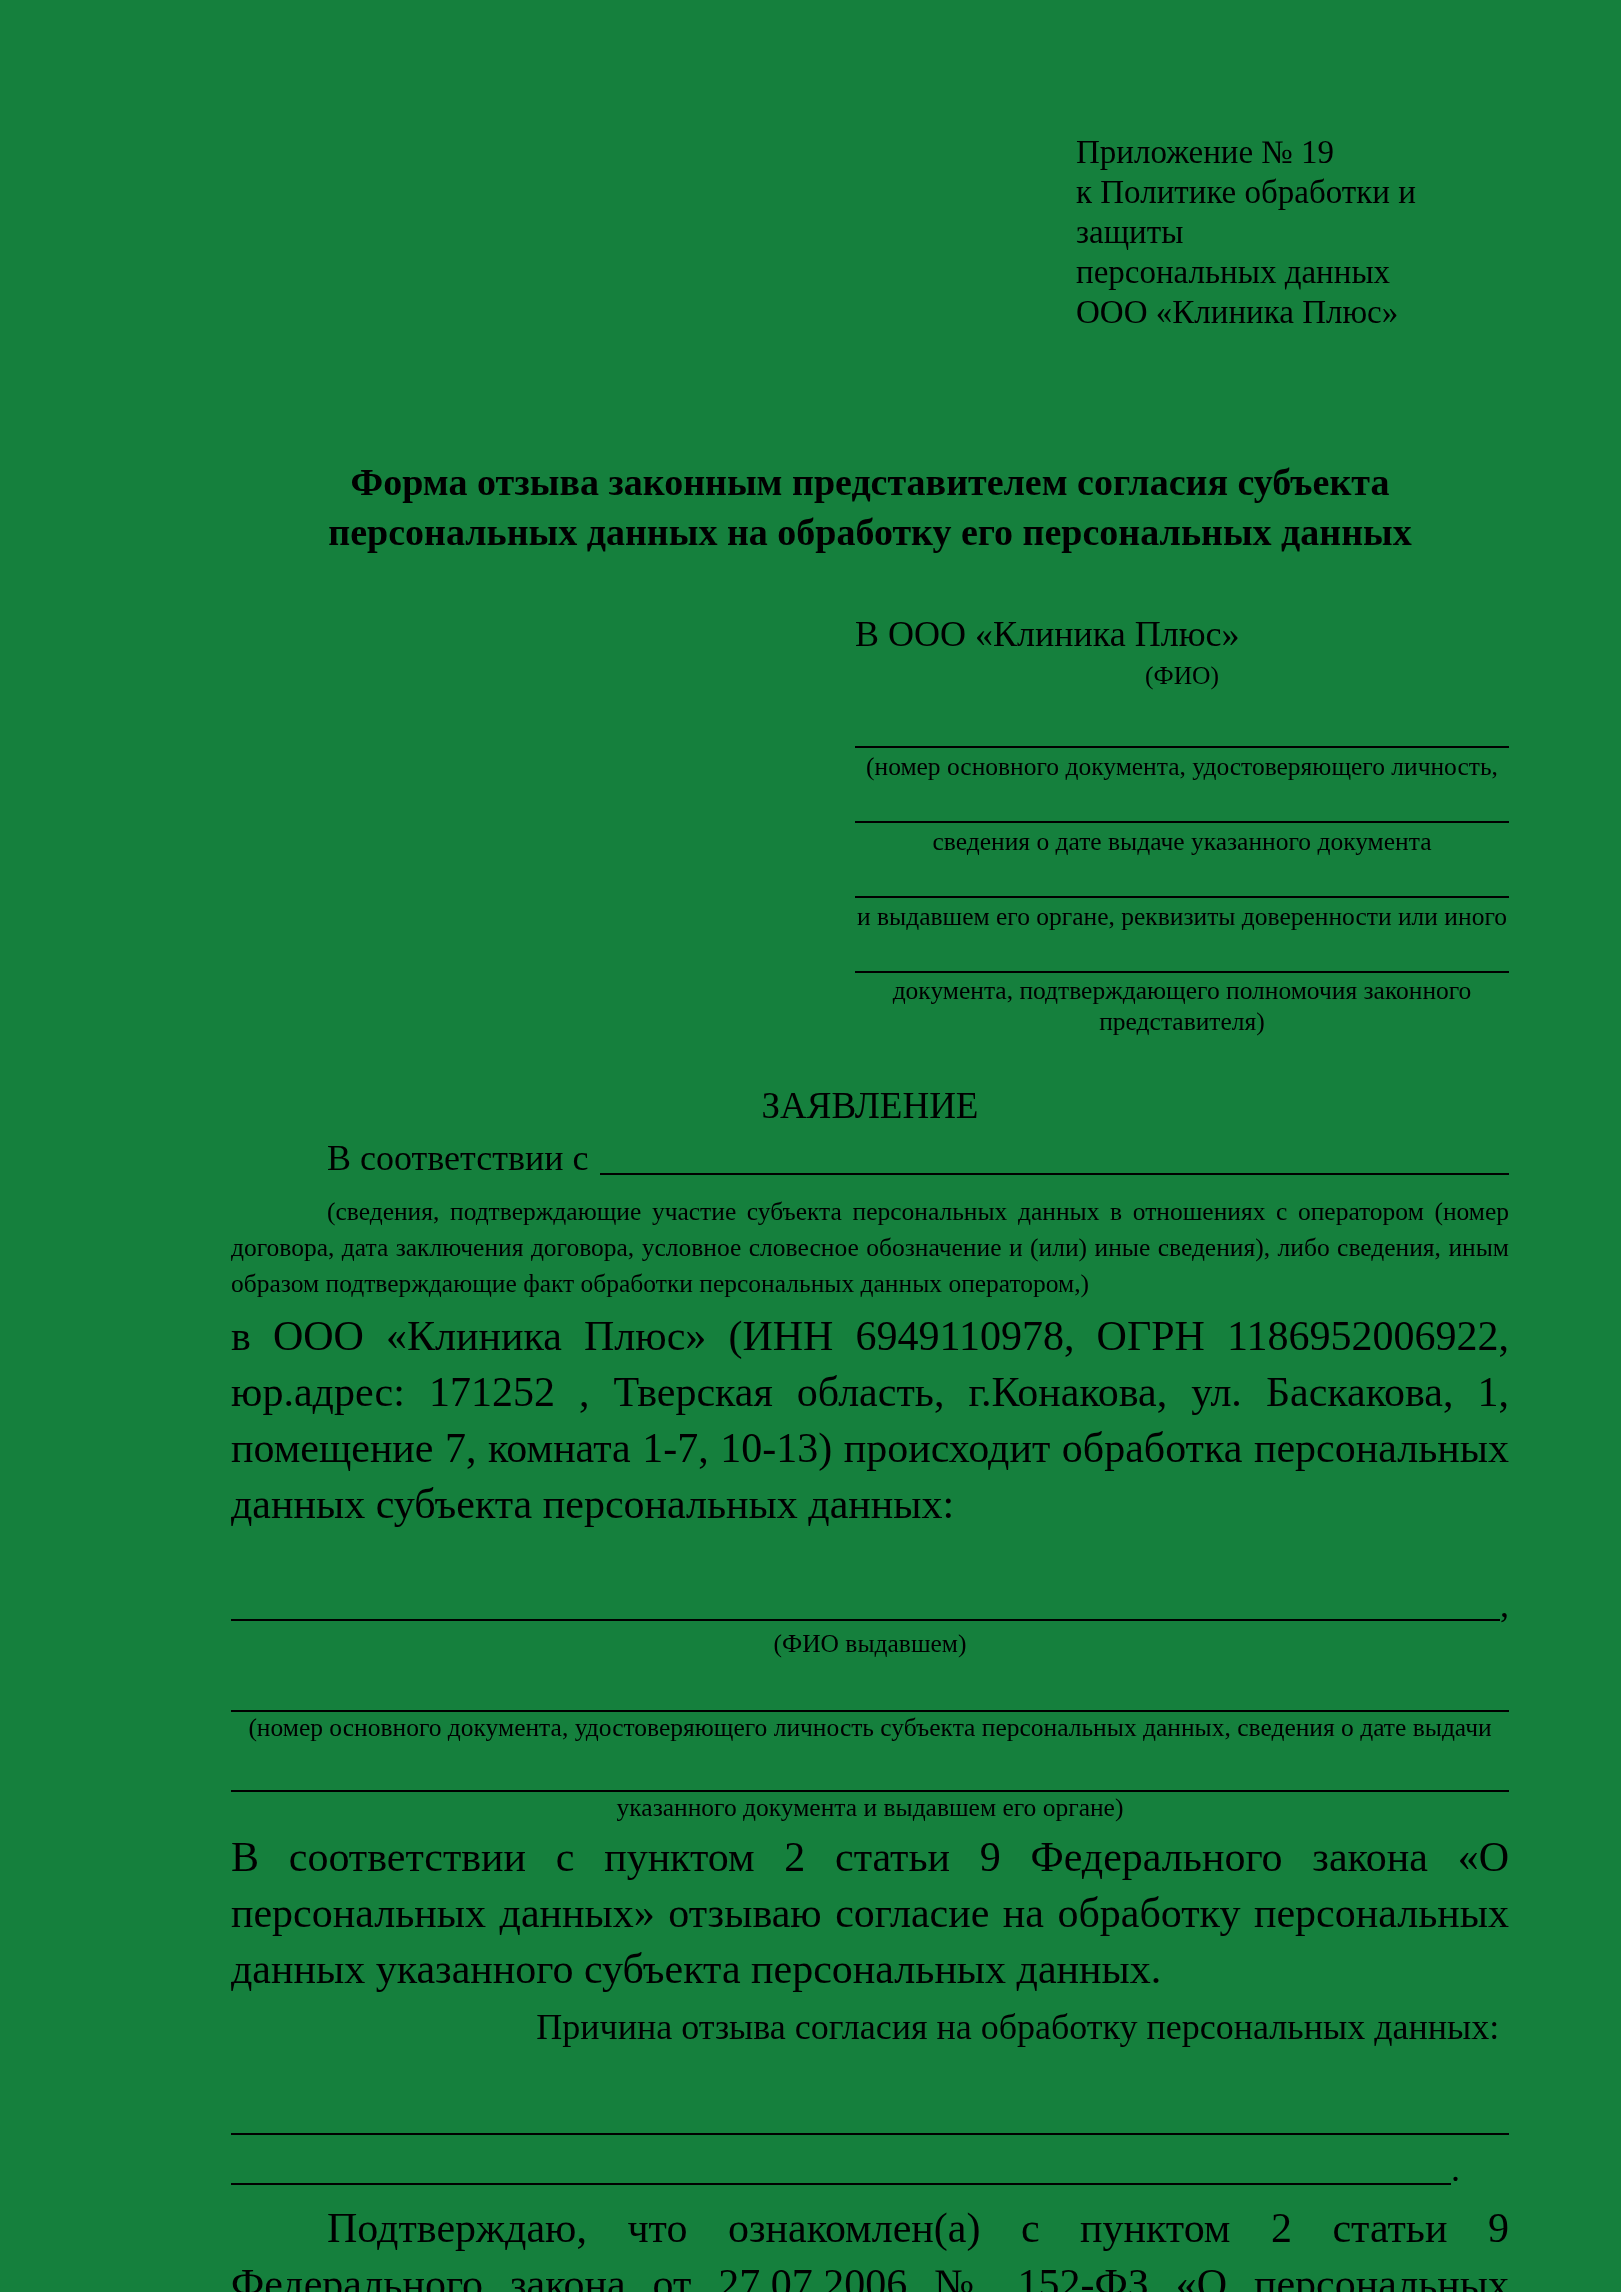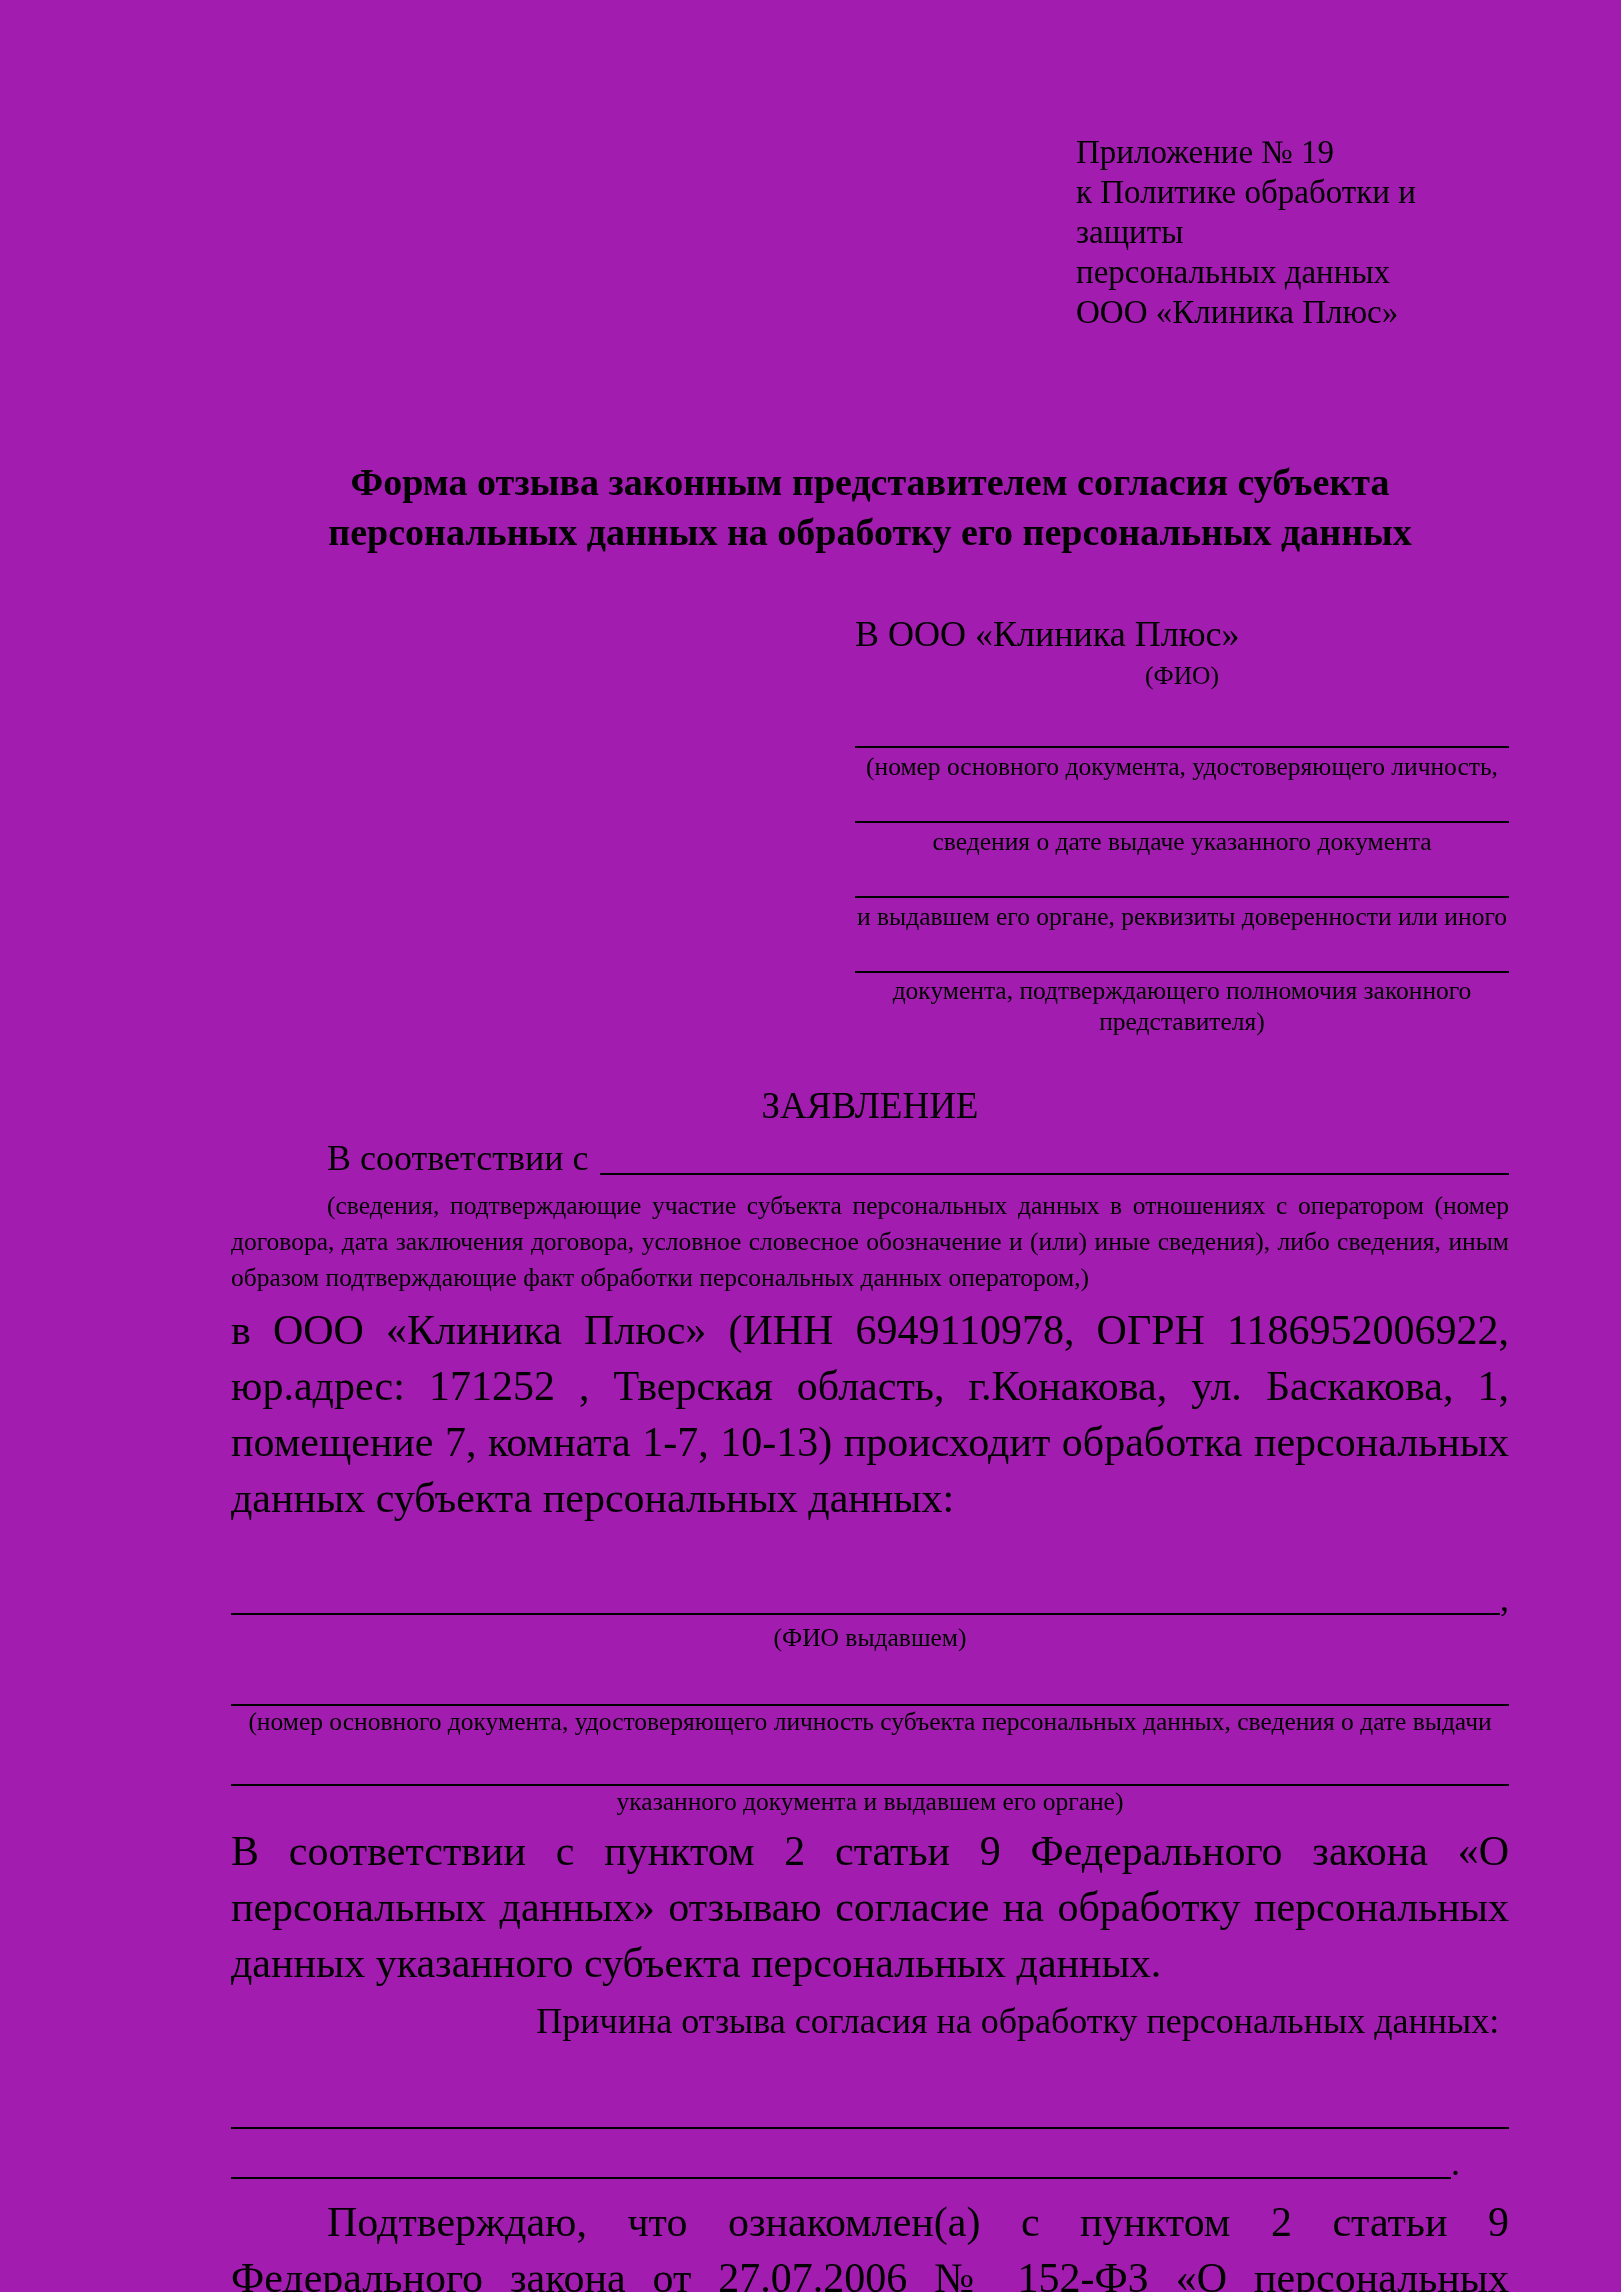--- a/index.html
+++ b/index.html
@@ -1,20 +1,20 @@
 <!DOCTYPE html>
 <html lang="ru"><head>
 <meta charset="utf-8">
 <style>
   html, body { margin: 0; padding: 0; background: #888; }
   .page {
     position: relative;
     width: 1621px;
     height: 2293px;
-    background: #a21caf;
+    background: #15803d;
     margin: 0 auto;
     box-sizing: border-box;
     padding: 132px 112px 0 231px;
     font-family: "Liberation Serif", "DejaVu Serif", serif;
     color: #000;
     overflow: hidden;
   }
   
   .doc-header {
     margin-left: 845px;
@@ -59,21 +59,21 @@
     text-align: center;
     font-size: 37px;
   }
   .intro-line { display: flex; align-items: flex-end; font-size: 36px; line-height: 47px; margin-top: 7.8px; }
   .intro-line .label { flex: 0 0 auto; margin-left: 96px; padding-right: 11.8px; }
   .small-par {
     font-size: 25.5px;
     line-height: 36px;
     text-align: justify;
     text-indent: 96px;
-    margin: 6px 0 0 0;
+    margin: 12px 0 0 0;
   }
   .body-par {
     font-size: 42px;
     line-height: 56px;
     text-align: justify;
     margin: 0;
   }
   .op-par { margin-top: 5.9px; }
   .suffix-line { display: flex; align-items: flex-end; font-size: 36px; line-height: 45px; }
   .subject-fio { margin-top: 51px; }

